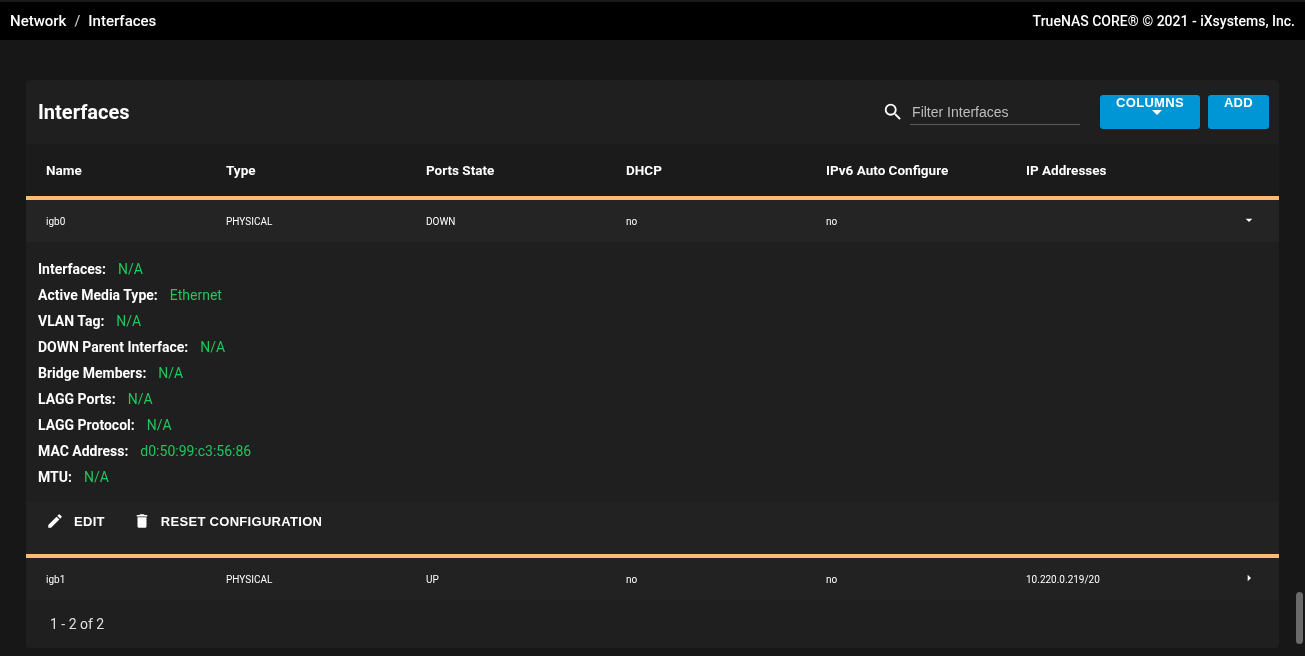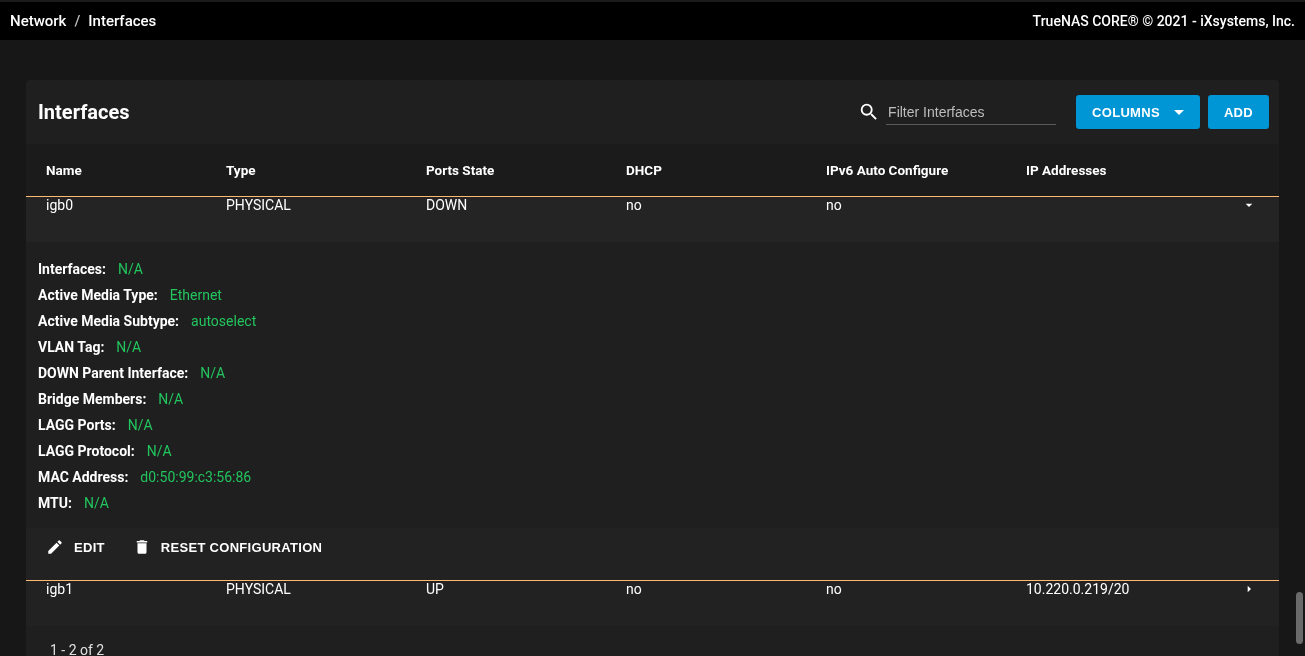--- a/index.html
+++ b/index.html
@@ -84,20 +84,21 @@
       border-radius: 3px;
       color: #fff;
       font-weight: 700;
       font-size: 13px;
       letter-spacing: 0.3px;
       padding: 0 16px;
       height: 34px;
       display: inline-flex;
       align-items: center;
       cursor: pointer;
+      flex-direction: column;
     }
     .btn-primary { background: #0095d5; }
     .btn + .btn { margin-left: 8px; }
     .btn .arrow-down {
       margin-left: 14px;
       width: 0; height: 0;
       border-left: 5px solid transparent;
       border-right: 5px solid transparent;
       border-top: 5px solid #fff;
     }
@@ -114,23 +115,24 @@
     .col-name { width: 192px; padding-left: 20px; }
     .col-type { width: 200px; }
     .col-link { width: 200px; }
     .col-dhcp { width: 200px; }
     .col-ipv6 { width: 200px; }
     .col-ip   { width: 200px; flex: 1; }
     .col-exp  { width: 60px; text-align: center; }
     .table-row {
       display: flex;
       height: 46px;
+      align-items: center;
       background: #222222;
-      font-size: 14px;
-      border-top: 1px solid #fdba74;
+      font-size: 10px;
+      border-top: 4px solid #fdba74;
       cursor: pointer;
     }
     .table-row.odd { background: #242424; }
     .detail-panel {
       background: #1f1f1f;
       padding: 14px 0 12px 12px;
     }
     .detail-line {
       display: flex;
       align-items: center;
@@ -244,24 +246,20 @@
     <div class="detail-panel">
       <div class="detail-line">
           <span class="detail-label">Interfaces:</span>
           <span class="detail-value">N/A</span>
         </div>
       <div class="detail-line">
           <span class="detail-label">Active Media Type:</span>
           <span class="detail-value">Ethernet</span>
         </div>
       <div class="detail-line">
-          <span class="detail-label">Active Media Subtype:</span>
-          <span class="detail-value">autoselect</span>
-        </div>
-      <div class="detail-line">
           <span class="detail-label">VLAN Tag:</span>
           <span class="detail-value">N/A</span>
         </div>
       <div class="detail-line">
           <span class="detail-label">DOWN Parent Interface:</span>
           <span class="detail-value">N/A</span>
         </div>
       <div class="detail-line">
           <span class="detail-label">Bridge Members:</span>
           <span class="detail-value">N/A</span>

